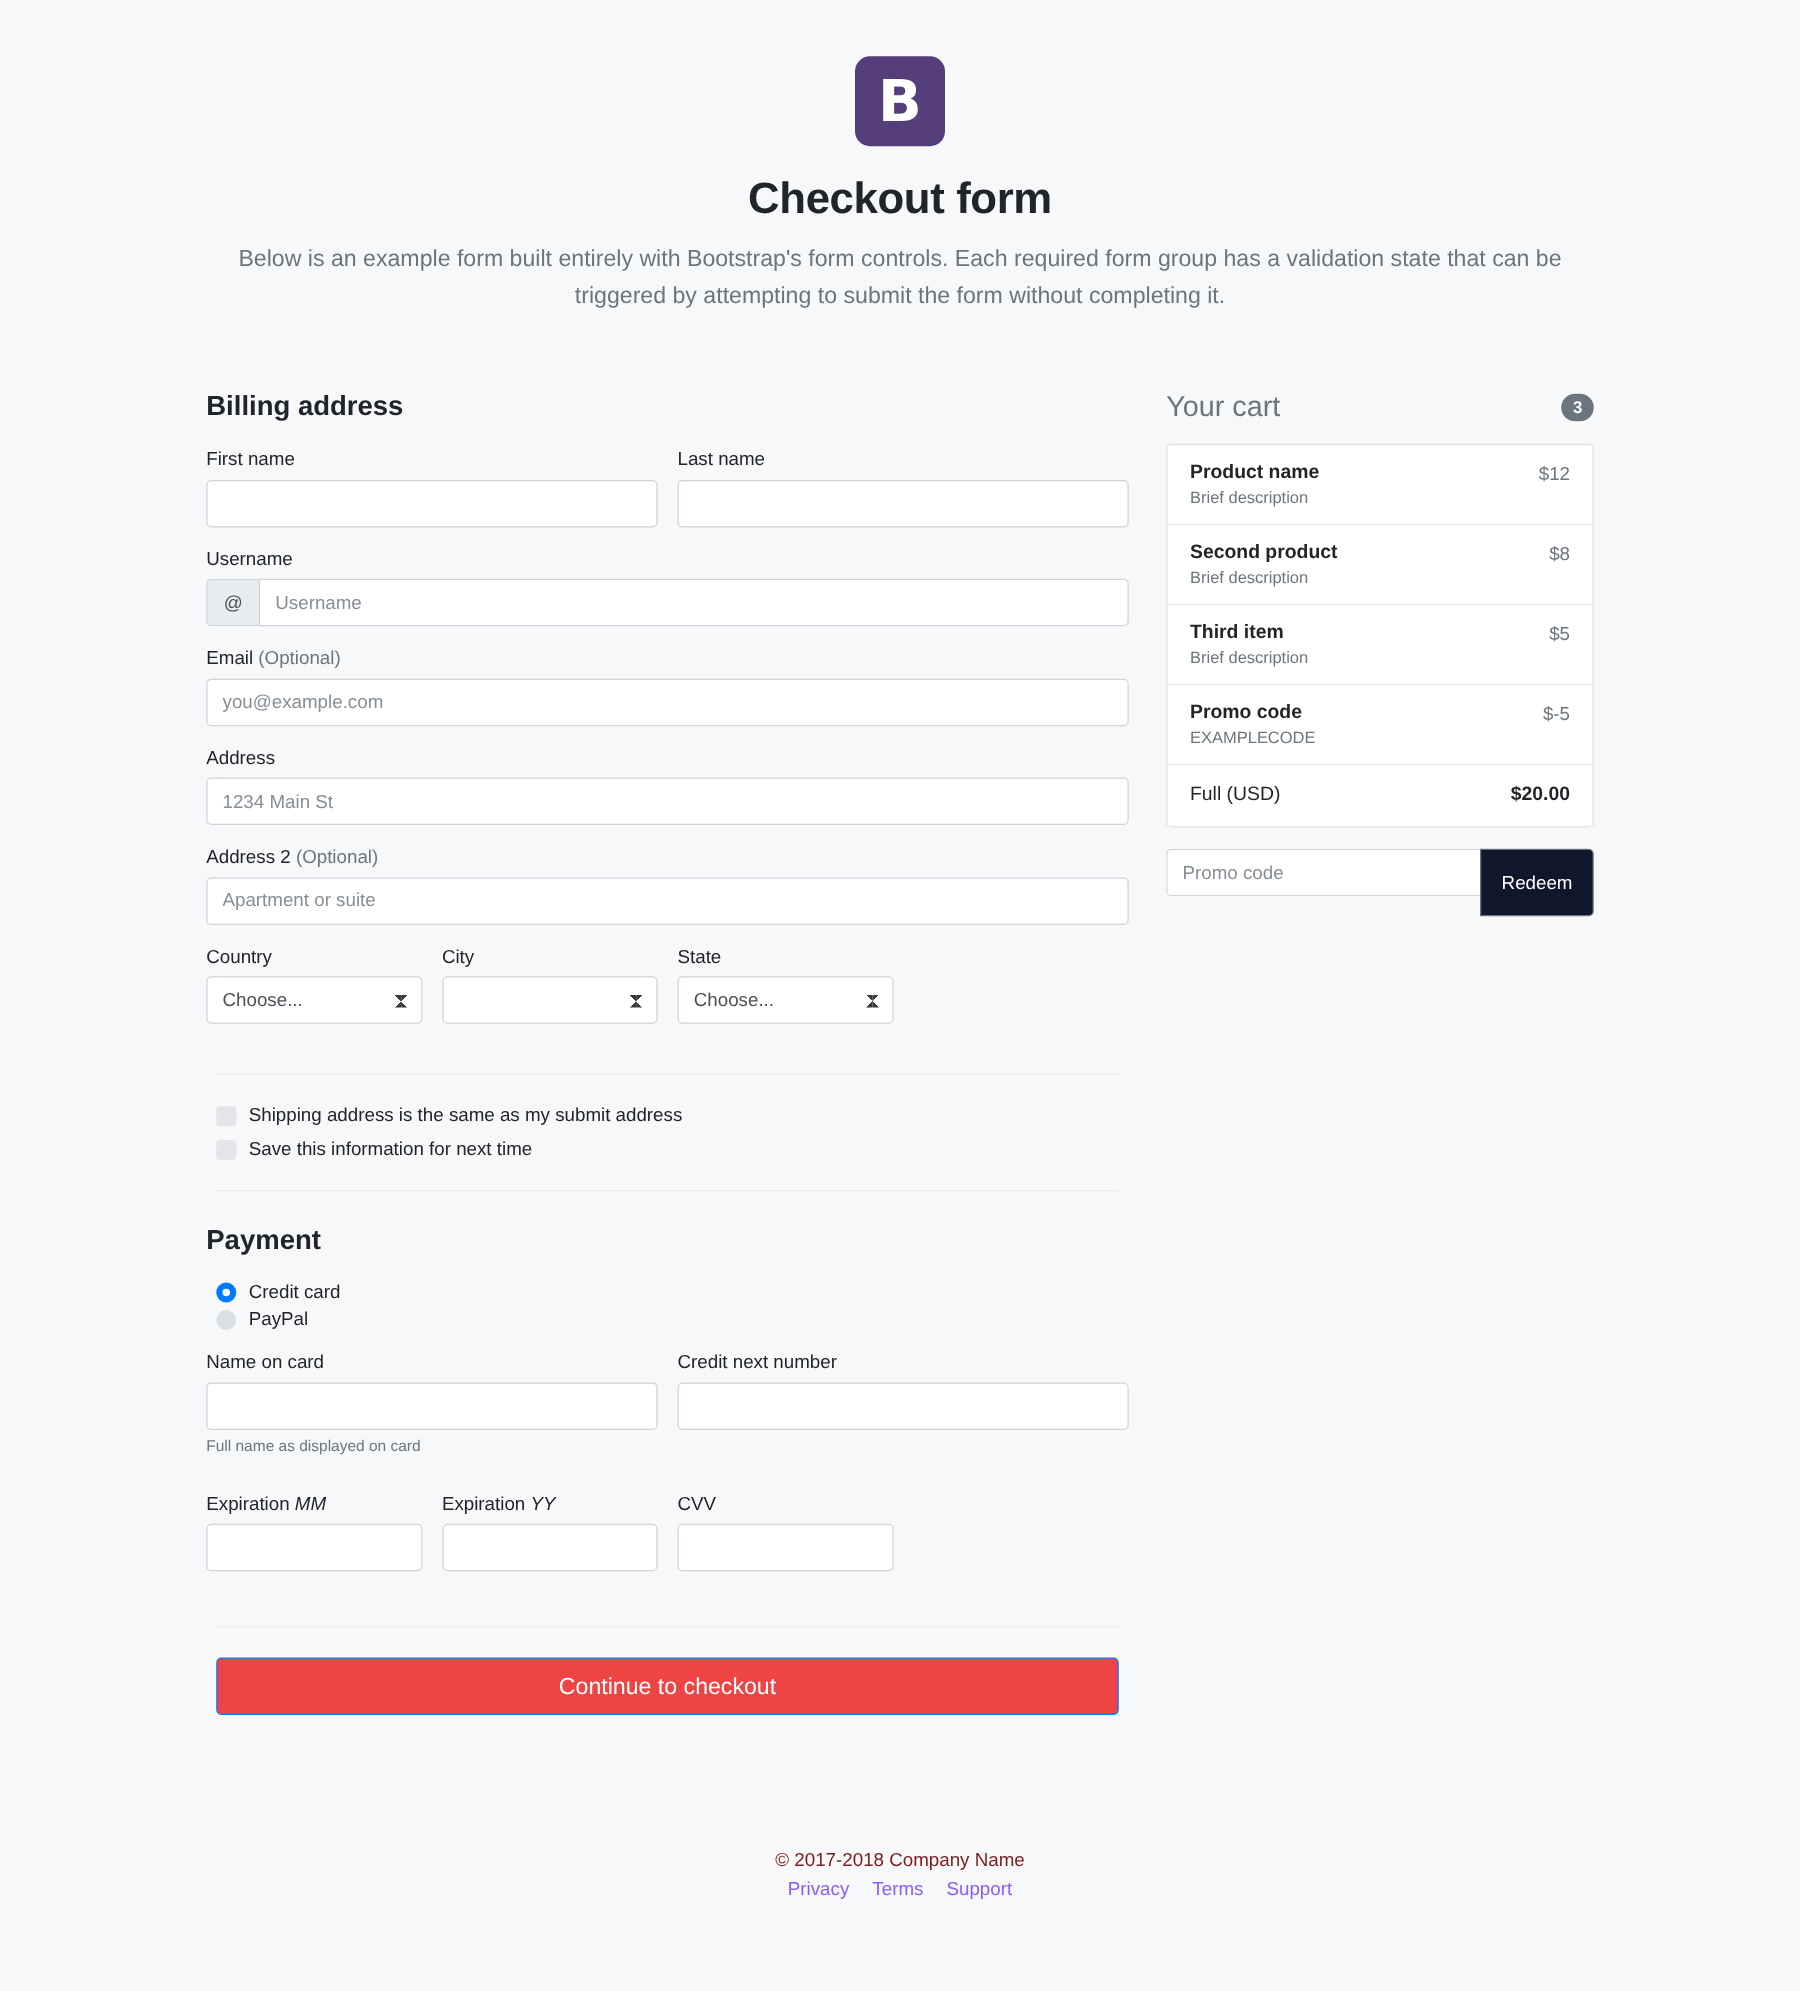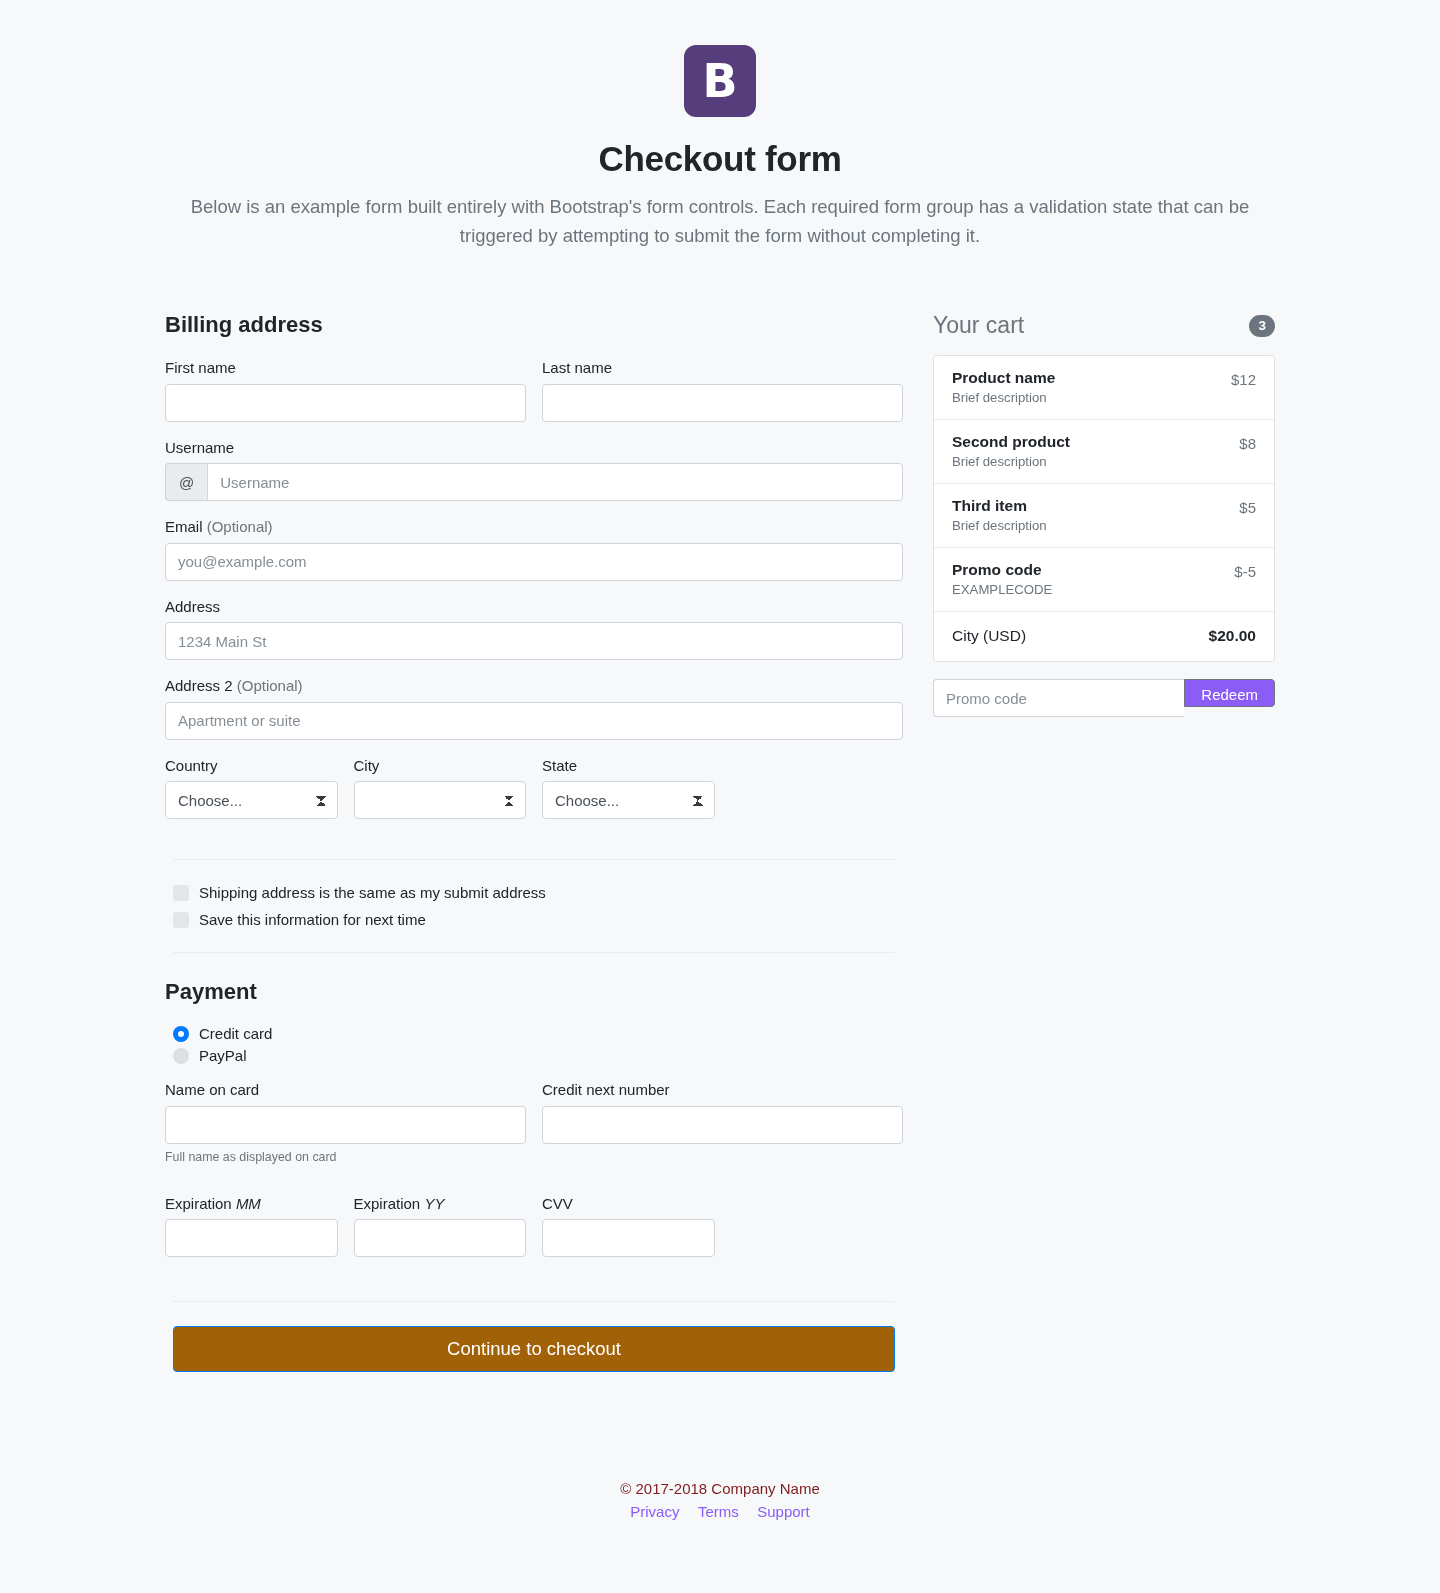--- a/index.html
+++ b/index.html
@@ -140,27 +140,27 @@
     border-radius: 4px 0 0 4px;
     padding: 6px 12px;
     font-size: 15px;
     font-family: "Liberation Sans", sans-serif;
     color: #495057;
     background: #fff;
     outline: none;
   }
   .promo-input::placeholder { color: #868e96; }
   .btn-redeem {
-    background: #8b5cf6;
+    background: #0f172a;
     color: #fff;
     border: 1px solid #6c757d;
     border-radius: 0 4px 4px 0;
     font-size: 15px;
     padding: 6px 16px;
-    height: 28px;
+    height: 54px;
     cursor: pointer;
     font-family: "Liberation Sans", sans-serif;
   }
 
   
   h4.section-title {
     font-size: 22px;
     font-weight: bold;
     margin: 0 0 20px 0;
     color: #212529;
@@ -298,21 +298,21 @@
   .help-text {
     font-size: 12.4px;
     color: #6c757d;
     margin-top: 6px;
     display: block;
   }
 
   .btn-primary {
     display: block;
     width: 100%;
-    background: #a16207;
+    background: #ef4444;
     border: 1px solid #007bff;
     color: #fff;
     font-size: 18.5px;
     padding: 11px 16px;
     border-radius: 4px;
     cursor: pointer;
     font-family: "Liberation Sans", sans-serif;
   }
   .btn-wrap { padding: 0 8px; }
 
@@ -376,21 +376,21 @@
           <span class="ci-price">$5</span>
         </div>
         <div class="cart-item promo">
           <div>
             <span class="ci-name">Promo code</span>
             <span class="ci-desc">EXAMPLECODE</span>
           </div>
           <span class="ci-price">$-5</span>
         </div>
         <div class="cart-item total">
-          <span class="ci-total-label">City (USD)</span>
+          <span class="ci-total-label">Full (USD)</span>
           <span class="ci-total-value">$20.00</span>
         </div>
       </div>
 
       <form class="promo-form">
         <input class="promo-input" type="text" placeholder="Promo code" style="">
         <button type="button" class="btn-redeem">Redeem</button>
       </form>
     </div>
 

